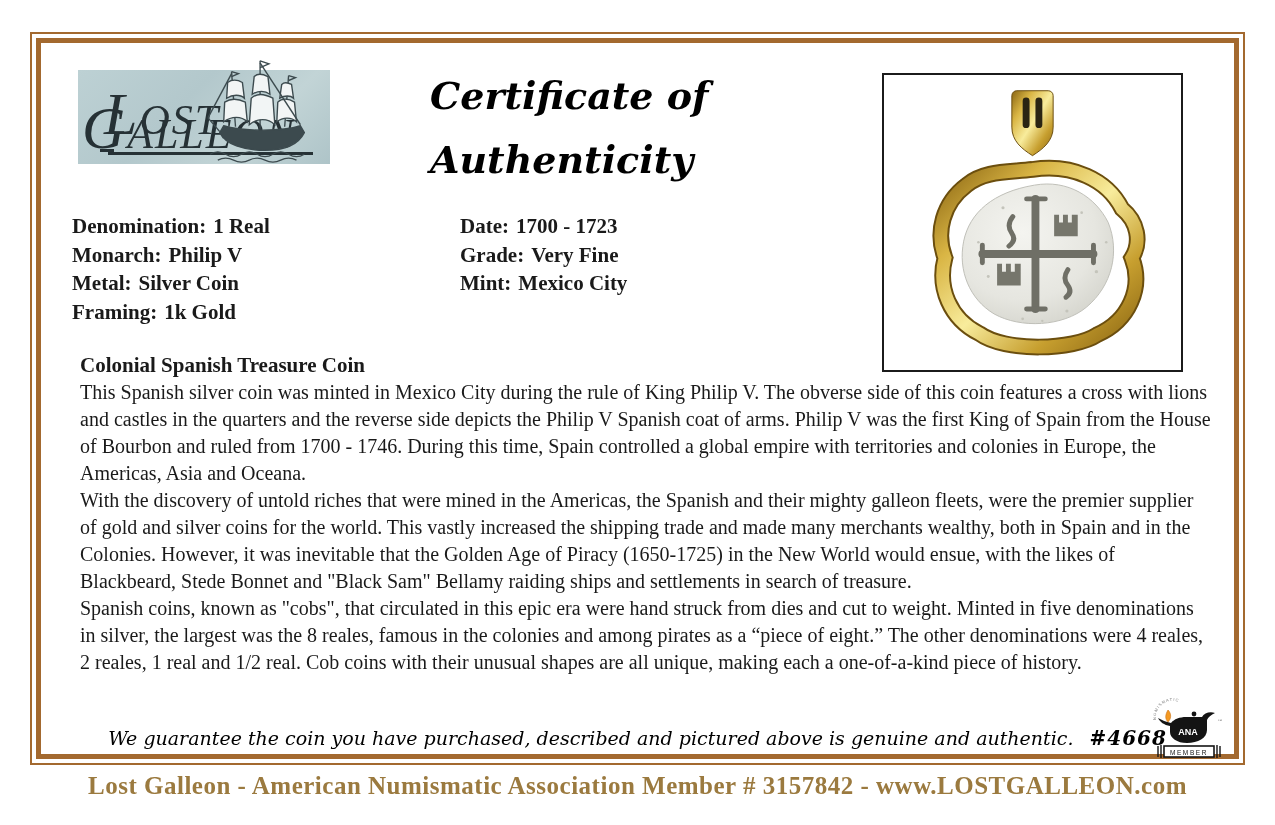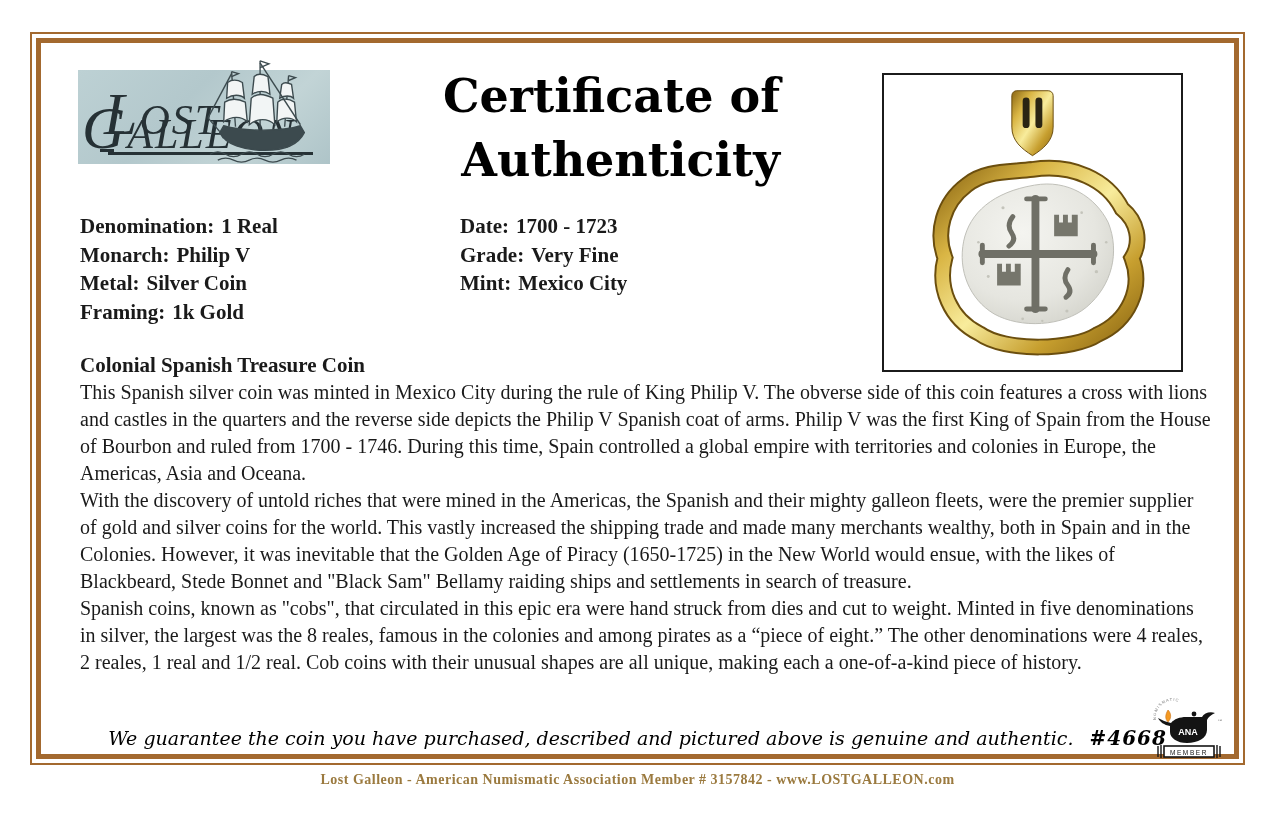--- a/index.html
+++ b/index.html
@@ -28,51 +28,51 @@
     font-family:"Liberation Serif", serif; letter-spacing:2px; line-height:1;
   }
   .logo-word::first-letter { font-size:60px; }
   .logo-word-1 { left:26px; top:14px; font-size:42px; }
   .logo-word-2 { left:4px; bottom:6px; font-size:42px; }
   .logo-rule { position:absolute; left:30px; top:82px; width:205px; height:3px; background:#263135; }
   .logo-rule::before { content:""; position:absolute; left:-8px; top:-3px; width:14px; height:3px; background:#263135; }
   .logo-ship { position:absolute; left:128px; top:-16px; width:118px; height:112px; }
   
   .cert-title {
-    position:absolute; left:430px; top:64px; width:350px; text-align:right;
-    font-family:"DejaVu Serif", serif; font-weight:bold;
-    font-size:46px; line-height:64px; color:#000;
+    position:absolute; left:430px; top:64px; width:350px; text-align:left;
+    font-family:"DejaVu Serif", serif; font-style:italic; font-weight:bold;
+    font-size:38px; line-height:64px; color:#000;
   }
   
   .coin-box {
     position:absolute; left:882px; top:73px; width:297px; height:295px;
     border:2px solid #1b1b1b; background:#ffffff;
   }
   .coin-box svg { width:100%; height:100%; }
   
   .details { position:absolute; top:212px; font-weight:bold; font-size:21px; line-height:28.5px; }
-  .details-left { left:80px; }
+  .details-left { left:72px; }
   .details-right { left:460px; }
   .detail-row { display:flex; gap:7px; white-space:nowrap; }
   
   .body-text { position:absolute; left:80px; top:352px; width:1134px; font-size:20px; line-height:27px; }
   .body-heading { font-weight:bold; font-size:21px; line-height:27px; margin:0; }
   .body-text p { margin:0; }
   
   .guarantee-line {
     position:absolute; left:40px; top:726px; width:1195px; text-align:center;
     font-family:"DejaVu Serif", serif; font-style:italic; font-size:19px; color:#000;
   }
   .cert-number { font-weight:bold; font-size:20px; margin-left:16px; letter-spacing:1px; }
   
   .ana-badge { position:absolute; left:1150px; top:696px; width:82px; height:64px; }
   
   .footer-line {
     position:absolute; left:0; top:772px; width:1275px; text-align:center;
-    font-weight:bold; font-size:14px; color:#9B7A3F; letter-spacing:0.5px;
+    font-weight:bold; font-size:25px; color:#9B7A3F; letter-spacing:0.5px;
   }
 </style>
 </head>
 <body>
 
 <div class="frame-outer">
   <div class="frame-inner"></div>
 </div>
 
 <div class="logo">

